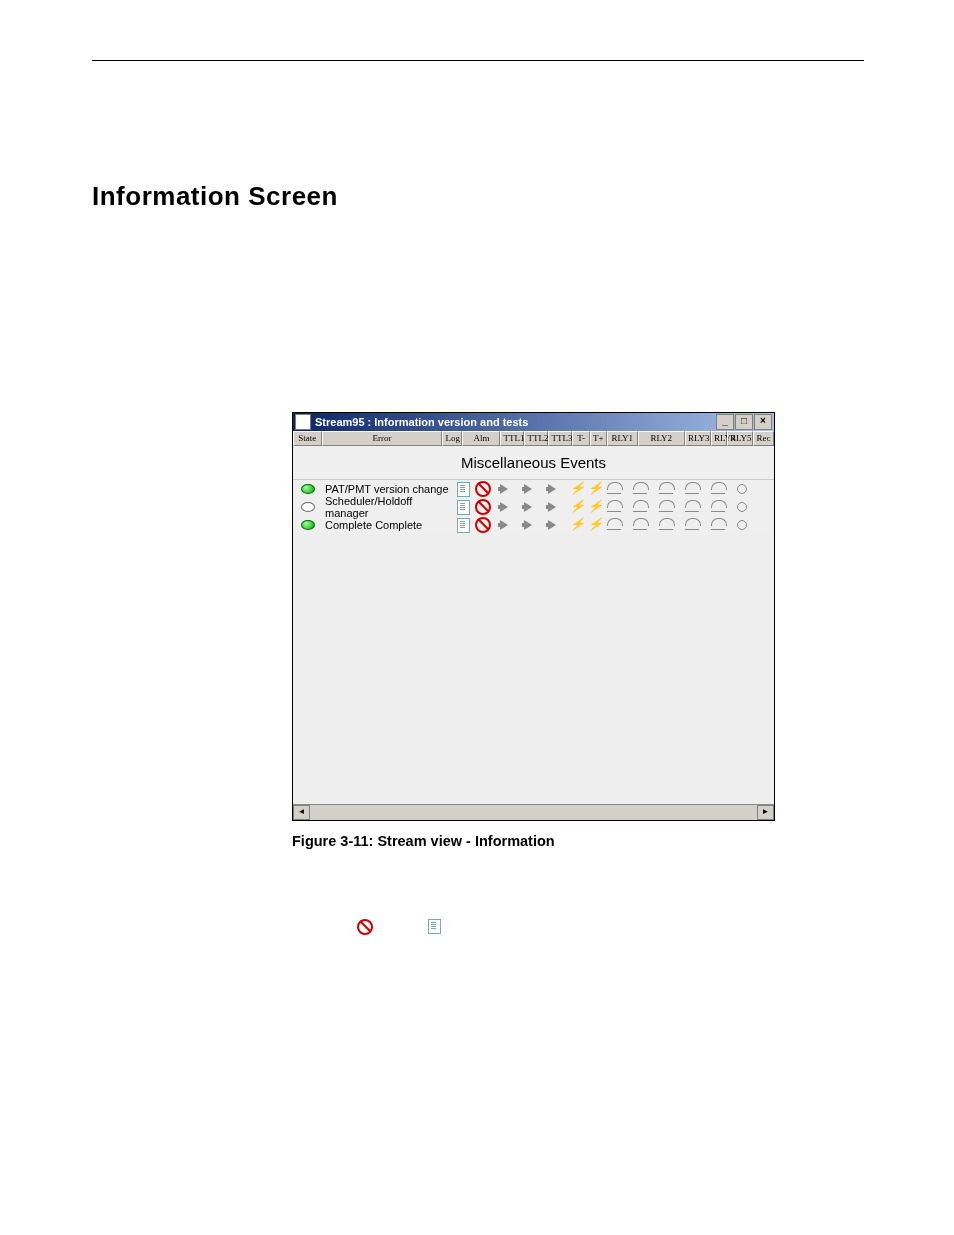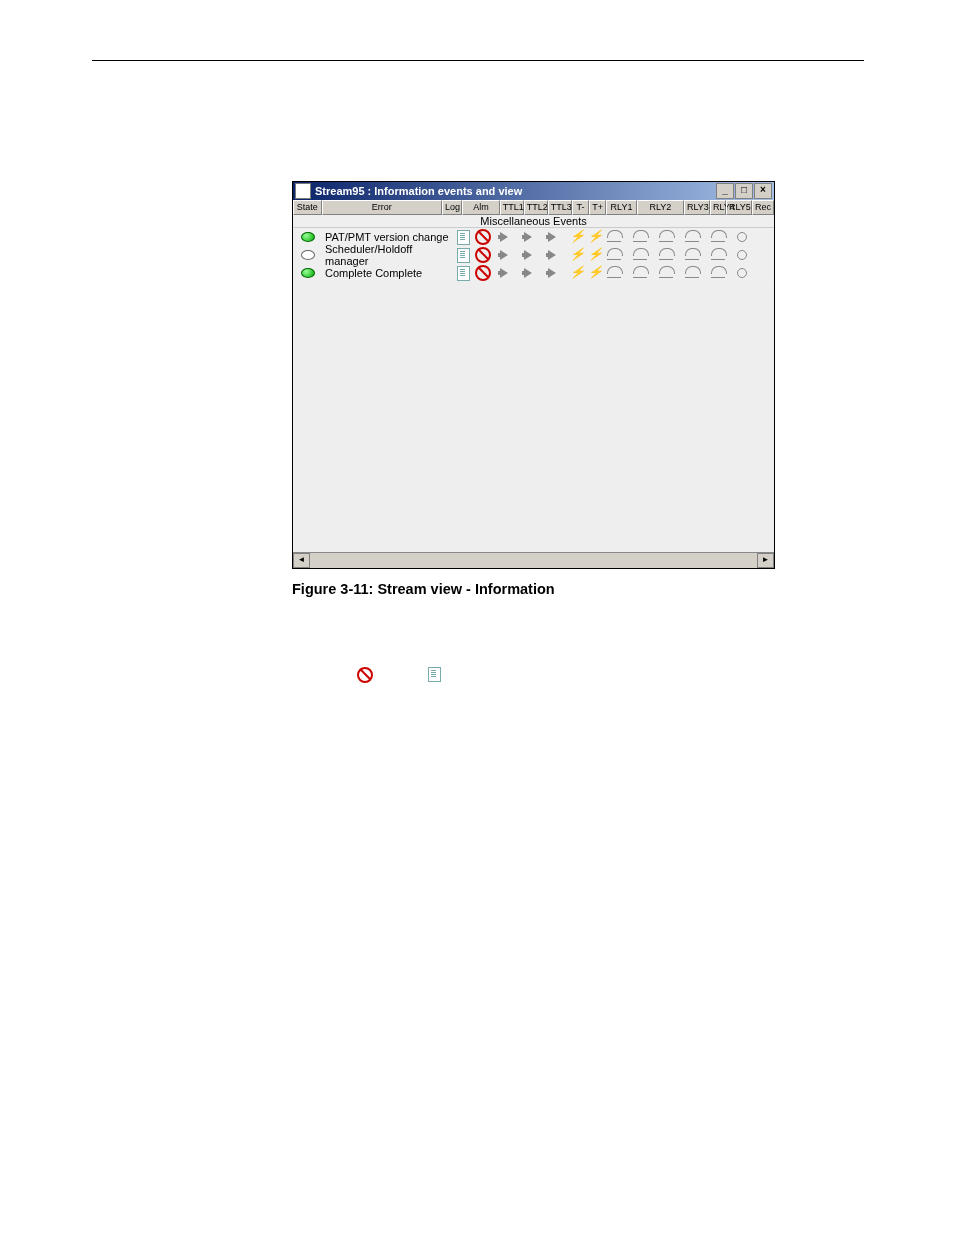--- a/index.html
+++ b/index.html
@@ -5,23 +5,23 @@
 body{margin:0;padding:0;font-family:Arial,Helvetica,sans-serif;background:#fff;color:#000;width:954px}
 .page{padding:60px 90px 60px 92px}
 .topline{border-top:1.5px solid #000;margin-bottom:120px}
 h1{font-size:26px;font-weight:700;margin:0 0 200px 0;font-family:"Arial Narrow",Arial,sans-serif;letter-spacing:.5px}
 .figwrap{margin-left:200px}
 .window{width:481px;border:1px solid #000;background:#efefef}
 .titlebar{height:18px;background:linear-gradient(to right,#0a246a,#a6c0e8);display:flex;align-items:center;padding:0 2px;color:#fff;font-size:11px;font-weight:700}
 .titlebar-icon{width:14px;height:14px;background:#fff;margin-right:4px;border:1px solid #7a7a7a;display:inline-block}
 .title-spacer{flex:1}
 .win-btn{width:16px;height:14px;background:#d4d0c8;border:1px solid #808080;margin-left:1px;color:#000;font-size:10px;line-height:12px;text-align:center;font-family:Arial;font-weight:700;cursor:default}
-.headerrow{display:flex;font-size:9px;font-family:Liberation Sans, sans-serif;background:#d4d0c8}
+.headerrow{display:flex;font-size:9px;font-family:Liberation Serif, serif;background:#d4d0c8}
 .hcell{border:1px solid #fff;border-right-color:#808080;border-bottom-color:#808080;padding:1px 2px;text-align:center;line-height:11px;box-sizing:border-box}
-.subhead{font-size:11px;font-family:Arial;text-align:center;padding:0 0;border-bottom:1px solid #ccc}
+.subhead{font-size:15px;font-family:Arial;text-align:center;padding:8px 0;border-bottom:1px solid #ccc}
 .row{display:flex;align-items:center;height:18px;font-size:11px;font-family:Arial;border-bottom:0}
 .state-cell{width:30px;display:flex;justify-content:center}
 .led-green{width:12px;height:8px;background:radial-gradient(circle at 35% 30%,#9f9,#0a0);border-radius:50%;border:1px solid #060}
 .led-gray{width:12px;height:8px;background:#fff;border:1px solid #666;border-radius:50%}
 .err-cell{width:128px;padding-left:2px}
 .ico-cell{width:20px;display:flex;justify-content:center}
 .ic-log{width:11px;height:13px;border:1px solid #7aa;background:#fff;position:relative}
 .ic-log::before{content:"";position:absolute;left:2px;top:2px;width:5px;height:1px;background:#7aa;box-shadow:0 2px 0 #7aa,0 4px 0 #7aa,0 6px 0 #7aa}
 .ic-alm{width:12px;height:12px;border:2px solid #c00;border-radius:50%;position:relative}
 .ic-alm::after{content:"";position:absolute;left:-1px;top:4px;width:14px;height:2px;background:#c00;transform:rotate(45deg)}
@@ -38,26 +38,27 @@
 .sc-btn{width:15px;height:13px;background:#d4d0c8;border:1px solid #808080;font-size:8px;text-align:center;line-height:11px}
 .caption{margin-top:12px;font-size:14.5px;font-weight:700;font-family:"Arial Narrow",Arial,sans-serif}
 .inline-icons{margin-top:70px;margin-left:265px;display:flex;gap:55px}
 .spc{height:90px}
 </style>
 </head>
 <body>
 
 <div class="page">
   <div class="topline"></div>
+  <h1>Information Screen</h1>
 
   <div class="figwrap">
     <div class="window">
       <div class="titlebar">
         <span class="titlebar-icon"></span>
-        <span>Stream95 : Information events and view</span>
+        <span>Stream95 : Information version and tests</span>
         <span class="title-spacer"></span>
         <span class="win-btn">_</span>
         <span class="win-btn">□</span>
         <span class="win-btn">×</span>
       </div>
 
       <div class="headerrow">
         <div class="hcell" style="width:30px">State</div>
         <div class="hcell" style="width:128px">Error</div>
         <div class="hcell" style="width:20px">Log</div>

